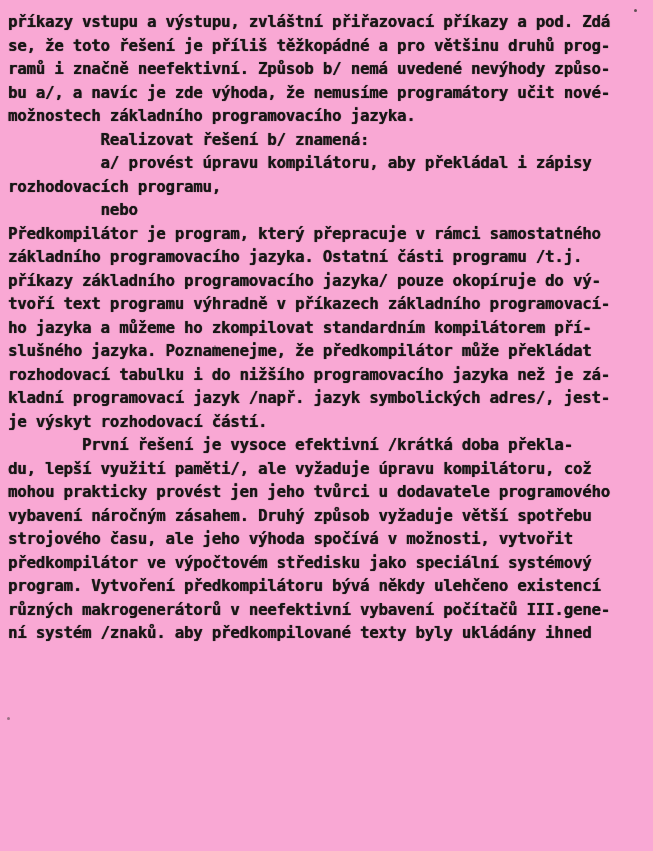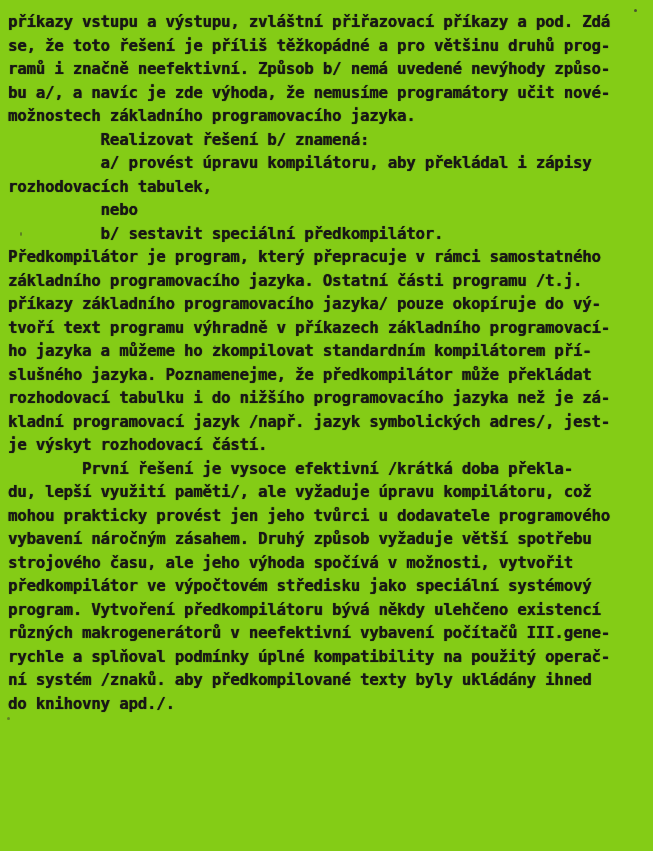--- a/index.html
+++ b/index.html
@@ -5,21 +5,21 @@
   html, body {
     margin: 0;
     padding: 0;
     background: #e9e9e6;
   }
   .page {
     position: relative;
     width: 653px;
     height: 851px;
     margin: 0 auto;
-    background: #84cc16;
+    background: #f9a8d4;
     overflow: hidden;
     box-sizing: border-box;
     padding: 10px 4px 0 8px;
   }
   .textblock {
     font-family: "DejaVu Sans Mono", "Liberation Mono", monospace;
     font-weight: 700;
     font-size: 15.8px;
     line-height: 23.5px;
     color: #181716;
@@ -51,37 +51,34 @@
   <div class="speck s3"></div>
   <div class="speck s4"></div>
   <div class="textblock" id="lines-container">
       <div class="line">příkazy vstupu a výstupu, zvláštní přiřazovací příkazy a pod. Zdá</div>
       <div class="line">se, že toto řešení je příliš těžkopádné a pro většinu druhů prog-</div>
       <div class="line">ramů i značně neefektivní. Způsob b/ nemá uvedené nevýhody způso-</div>
       <div class="line">bu a/, a navíc je zde výhoda, že nemusíme programátory učit nové-</div>
       <div class="line">možnostech základního programovacího jazyka.</div>
       <div class="line">          Realizovat řešení b/ znamená:</div>
       <div class="line">          a/ provést úpravu kompilátoru, aby překládal i zápisy</div>
-      <div class="line">rozhodovacích tabulek,</div>
+      <div class="line">rozhodovacích programu,</div>
       <div class="line">          nebo</div>
-      <div class="line">          b/ sestavit speciální předkompilátor.</div>
       <div class="line">Předkompilátor je program, který přepracuje v rámci samostatného</div>
       <div class="line">základního programovacího jazyka. Ostatní části programu /t.j.</div>
       <div class="line">příkazy základního programovacího jazyka/ pouze okopíruje do vý-</div>
       <div class="line">tvoří text programu výhradně v příkazech základního programovací-</div>
       <div class="line">ho jazyka a můžeme ho zkompilovat standardním kompilátorem pří-</div>
       <div class="line">slušného jazyka. Poznamenejme, že předkompilátor může překládat</div>
       <div class="line">rozhodovací tabulku i do nižšího programovacího jazyka než je zá-</div>
       <div class="line">kladní programovací jazyk /např. jazyk symbolických adres/, jest-</div>
       <div class="line">je výskyt rozhodovací částí.</div>
       <div class="line">        První řešení je vysoce efektivní /krátká doba překla-</div>
       <div class="line">du, lepší využití paměti/, ale vyžaduje úpravu kompilátoru, což</div>
       <div class="line">mohou prakticky provést jen jeho tvůrci u dodavatele programového</div>
       <div class="line">vybavení náročným zásahem. Druhý způsob vyžaduje větší spotřebu</div>
       <div class="line">strojového času, ale jeho výhoda spočívá v možnosti, vytvořit</div>
       <div class="line">předkompilátor ve výpočtovém středisku jako speciální systémový</div>
       <div class="line">program. Vytvoření předkompilátoru bývá někdy ulehčeno existencí</div>
       <div class="line">různých makrogenerátorů v neefektivní vybavení počítačů III.gene-</div>
-      <div class="line">rychle a splňoval podmínky úplné kompatibility na použitý operač-</div>
       <div class="line">ní systém /znaků. aby předkompilované texty byly ukládány ihned</div>
-      <div class="line">do knihovny apd./.</div>
     </div>
 </div>
 
 </body></html>

